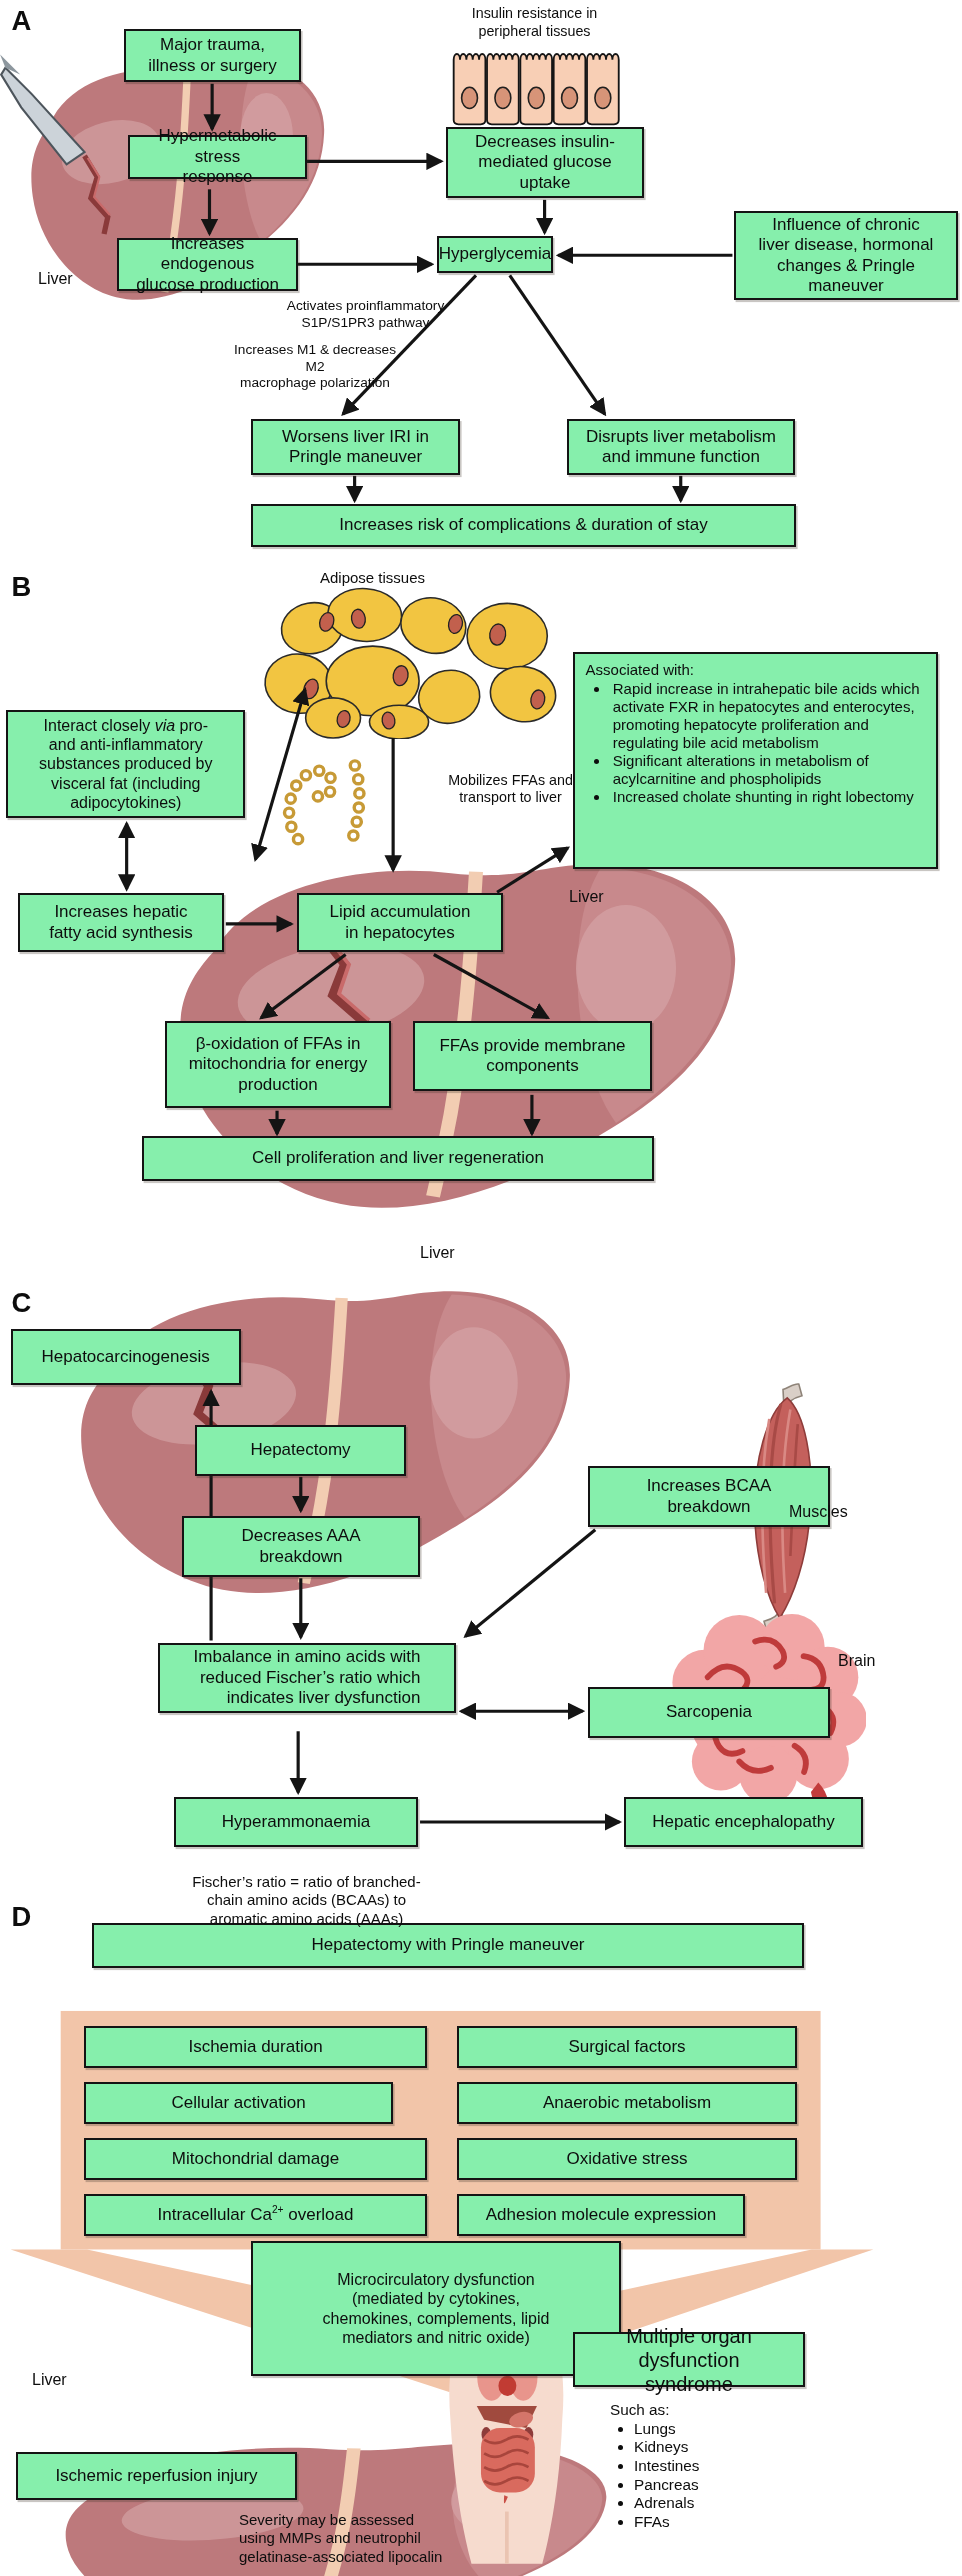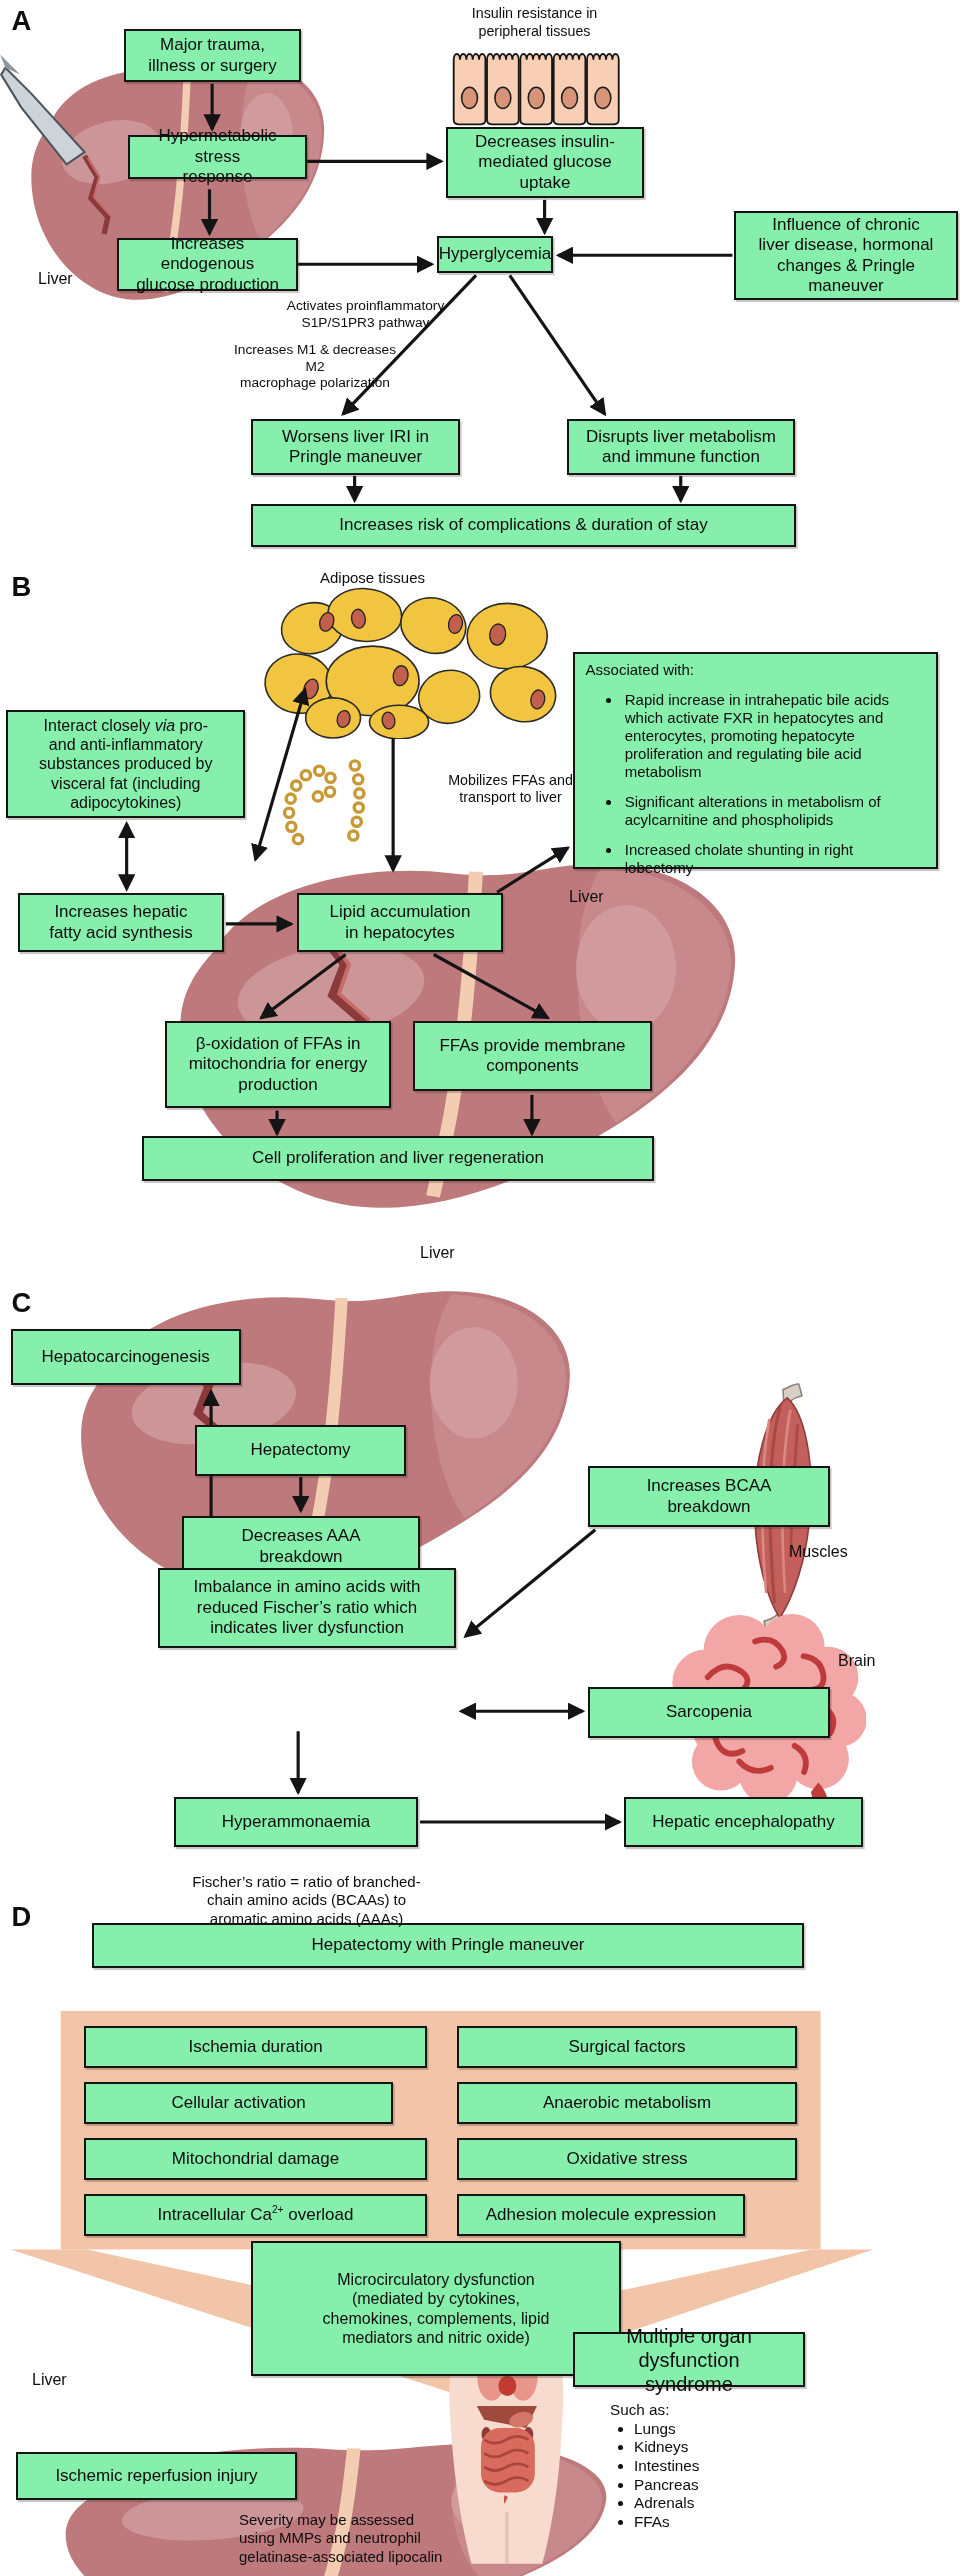--- a/index.html
+++ b/index.html
@@ -12,21 +12,21 @@
       display:flex;align-items:center;justify-content:center;text-align:center;
       font-size:17px;line-height:1.2;padding:3.2px 8.4px;box-sizing:border-box;
       box-shadow:1.6px 2.1px 0 rgba(60,50,40,.28);}
   .bx span,.lbl span,.note span{white-space:pre-line;}
   .bx.left{justify-content:flex-start;text-align:left;}
   .lbl{position:absolute;z-index:11;font-size:16px;}
   .letter{font-weight:bold;font-size:27.4px;z-index:11;}
   .note{position:absolute;z-index:11;font-size:13.7px;line-height:1.22;text-align:center;}
   .assoc-title{font-size:15px;margin:0 0 1.1px 0;}
   .assoc ul{margin:0;padding-left:24px;font-size:15px;line-height:1.2;}
-  .assoc li{margin:12px;padding-left:3.2px;}
+  .assoc li{margin:0;padding-left:3.2px;}
   .organs{position:absolute;z-index:11;font-size:15.3px;line-height:1.15;}
   .organs ul{margin:1.1px 0 0 0;padding-left:24px;}
   .organs li{margin:1.1px 0;}
   sup{font-size:60%;}
   .it{font-style:italic;}
 </style>
 </head>
 <body>
 
 <div id="canvas">
@@ -125,21 +125,21 @@
     <g transform="translate(85,0)">
       <path d="M0,14 C12,10 22,2 30,4 L36,26 C20,30 8,38 2,52 Z" fill="#d9cfc7" stroke="#8e8378" stroke-width="3"></path>
       <path d="M0,466 C-12,470 -22,478 -30,476 L-36,454 C-20,450 -8,442 -2,428 Z" fill="#d9cfc7" stroke="#8e8378" stroke-width="3"></path>
       <path d="M8,30 C42,60 58,150 52,240 C46,340 18,410 -6,448 C-28,414 -52,340 -54,245 C-56,150 -30,58 8,30 Z" fill="#c4605c" stroke="#8e3c3a" stroke-width="3"></path>
       <path d="M-4,42 C-24,110 -32,240 -16,420" stroke="#a84a46" stroke-width="6" fill="none"></path>
       <path d="M14,52 C0,130 -6,250 4,400" stroke="#d98984" stroke-width="5" fill="none"></path>
       <path d="M-26,70 C-40,150 -44,260 -32,400" stroke="#d98984" stroke-width="5" fill="none"></path>
       <path d="M28,80 C22,150 18,240 14,330" stroke="#a84a46" stroke-width="5" fill="none"></path>
     </g>
   </svg>
-  <span class="lbl" style="left:789px;top:1503px;margin-top:40px;"><span>Muscles</span></span>
+  <span class="lbl" style="left:789px;top:1503px;"><span>Muscles</span></span>
 
   <svg class="art" style="left:660px;top:1614px;" width="206" height="216" viewBox="0 0 390 410">
     <g fill="#f2a6a6">
       <circle cx="190" cy="175" r="140"></circle>
         <circle cx="85" cy="130" r="62"></circle>
       <circle cx="150" cy="70" r="68"></circle>
         <circle cx="250" cy="62" r="62"></circle>
       <circle cx="318" cy="120" r="58"></circle>
         <circle cx="340" cy="200" r="52"></circle>
       <circle cx="300" cy="275" r="58"></circle>
@@ -341,21 +341,21 @@
       <span>Hepatectomy</span>
     </div>
   <div class="bx" style="left:182px;top:1516px;width:238px;height:61px;">
       <span>Decreases AAA
 breakdown</span>
     </div>
   <div class="bx" style="left:588px;top:1466px;width:242px;height:61px;">
       <span>Increases BCAA
 breakdown</span>
     </div>
-  <div class="bx" style="left:158px;top:1568px;width:298px;height:80px;">
+  <div class="bx" style="left:158px;top:1643px;width:298px;height:70px;text-align:right;">
       <span>Imbalance in amino acids with
 reduced Fischer’s ratio which
 indicates liver dysfunction</span>
     </div>
   <div class="bx" style="left:588px;top:1687px;width:242px;height:51px;">
       <span>Sarcopenia</span>
     </div>
   <div class="bx" style="left:174px;top:1797px;width:244px;height:50px;">
       <span>Hyperammonaemia</span>
     </div>

